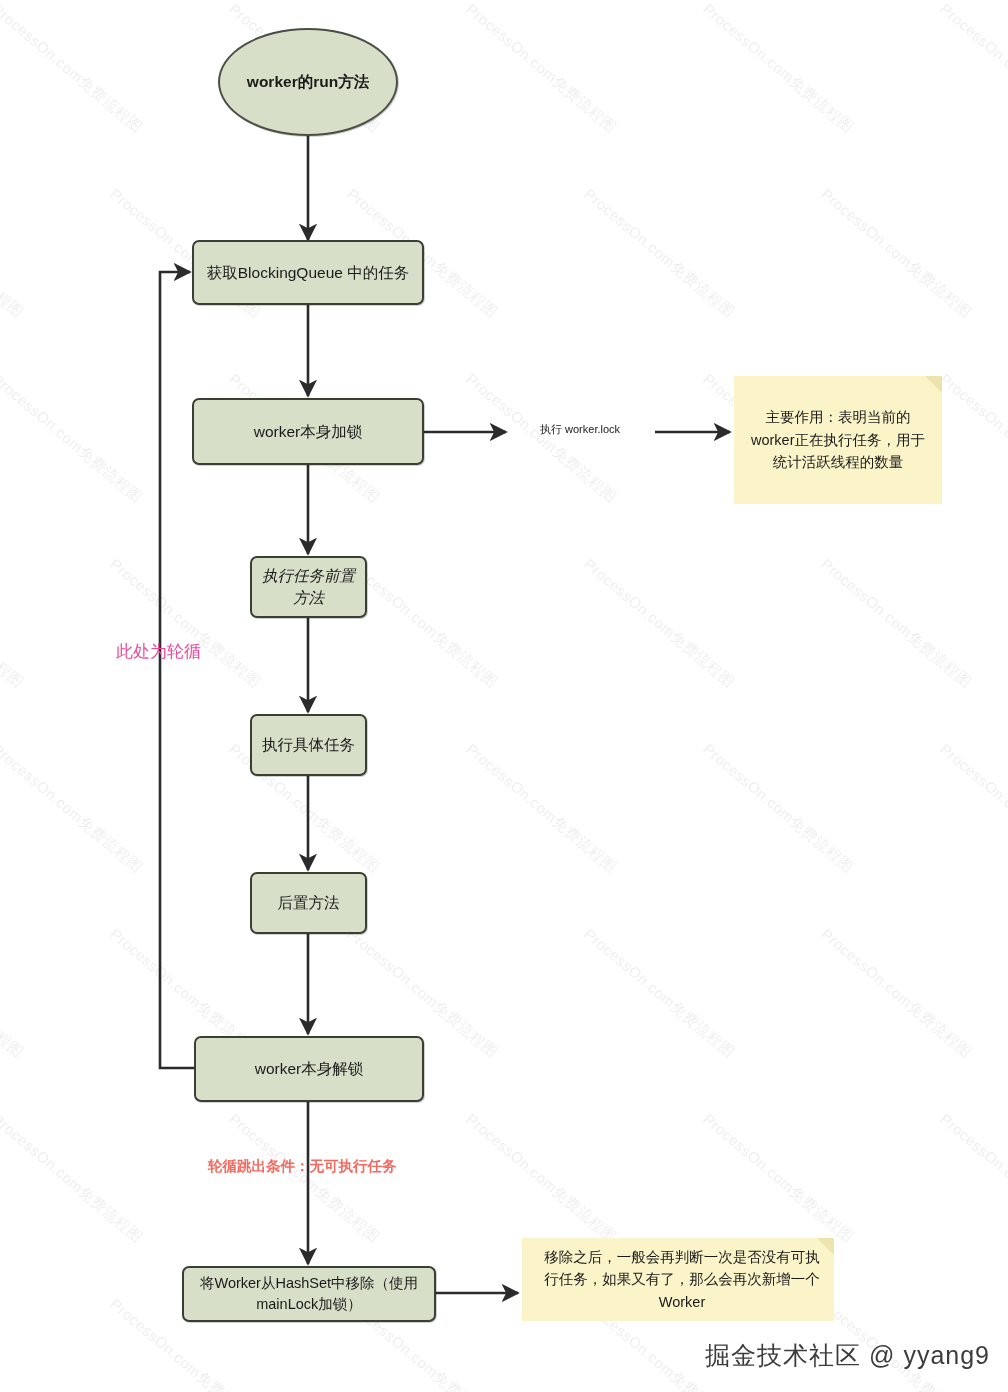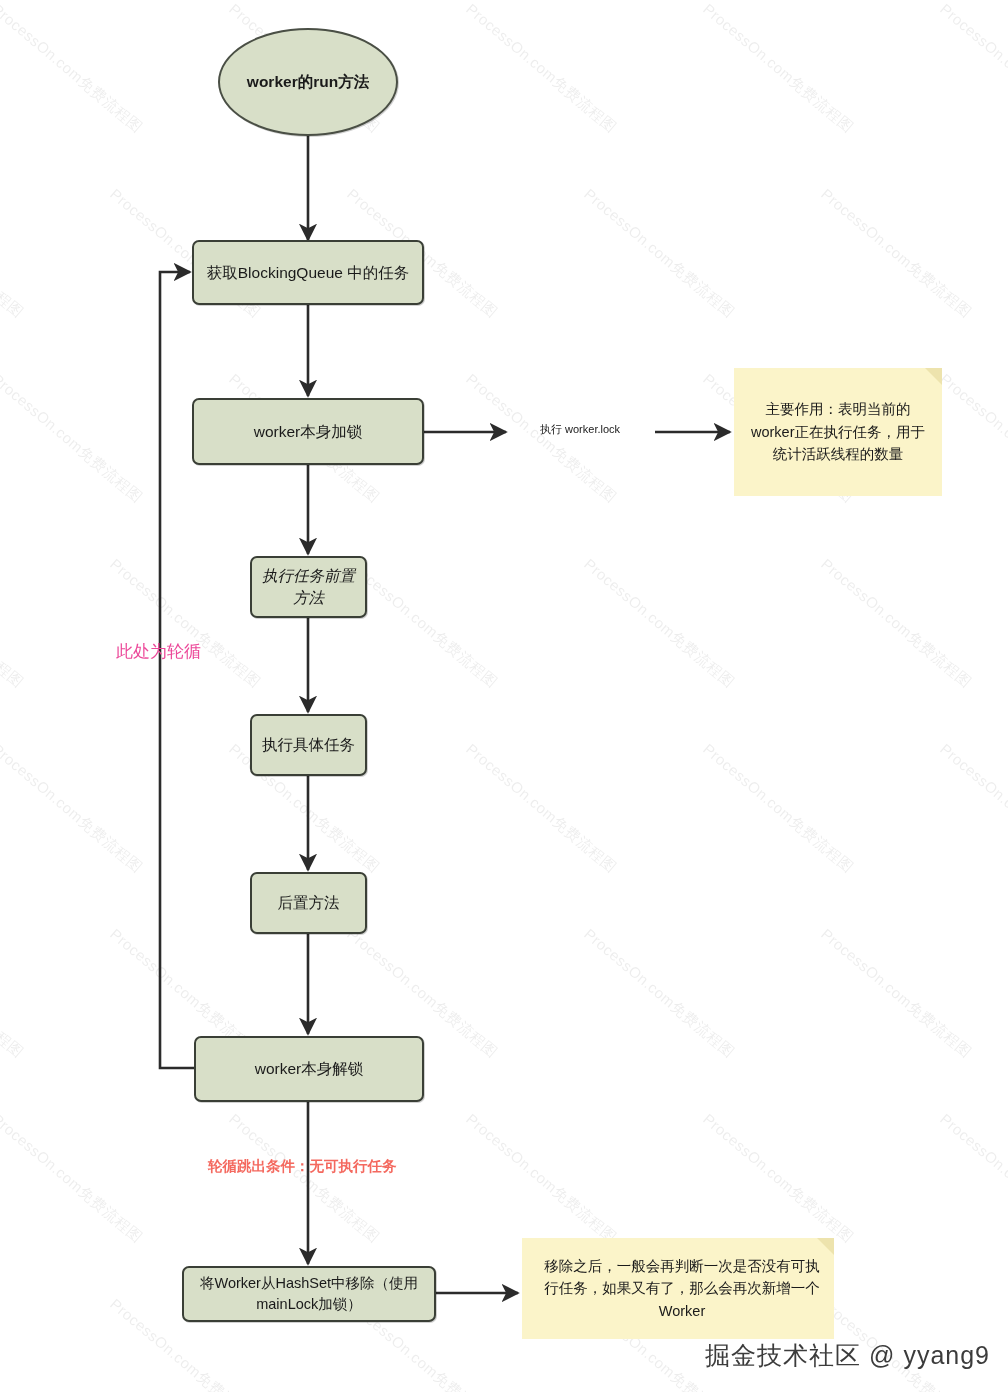--- a/index.html
+++ b/index.html
@@ -232,26 +232,26 @@
     </div>
 
     <div class="node" style="left:194px; top:1036px; width:230px; height:66px;">
       <span>worker本身解锁</span>
     </div>
 
     <div class="node" style="left:182px; top:1266px; width:254px; height:56px; font-size:14.5px;">
       <span>将Worker从HashSet中移除（使用mainLock加锁）</span>
     </div>
 
-    <div class="note" style="left:734px; top:368px; width:208px; height:128px;">
+    <div class="note" style="left:734px; top:376px; width:208px; height:128px;">
       <span class="fold"></span>
       <span>主要作用：表明当前的worker正在执行任务，用于统计活跃线程的数量</span>
     </div>
 
-    <div class="note" style="left:522px; top:1238px; width:312px; height:101px;padding-left:22px;">
+    <div class="note" style="left:522px; top:1238px; width:312px; height:83px;padding-left:22px;">
       <span class="fold"></span>
       <span>移除之后，一般会再判断一次是否没有可执行任务，如果又有了，那么会再次新增一个Worker</span>
     </div>
 
     <div class="edge-label" style="left:540px; top:422px;">执行 worker.lock</div>
 
     <div class="edge-label loop" style="left:116px; top:640px;">此处为轮循</div>
 
     <div class="edge-label red" style="left:208px; top:1157px;">轮循跳出条件：无可执行任务</div>
 

